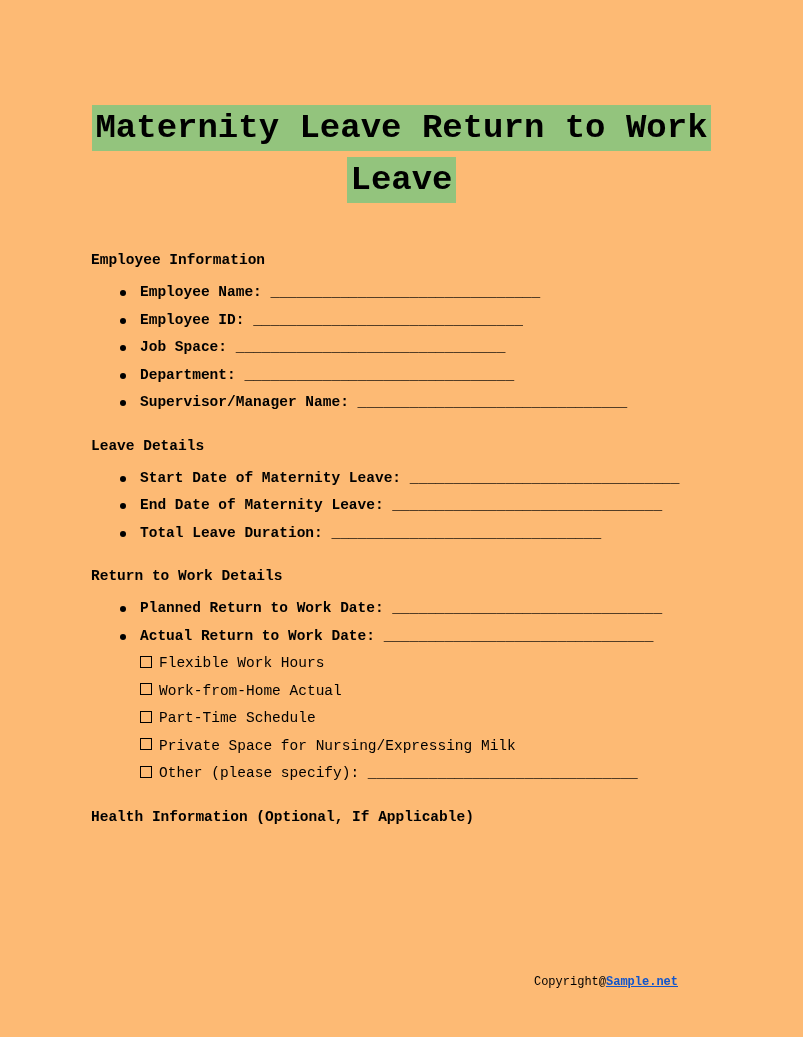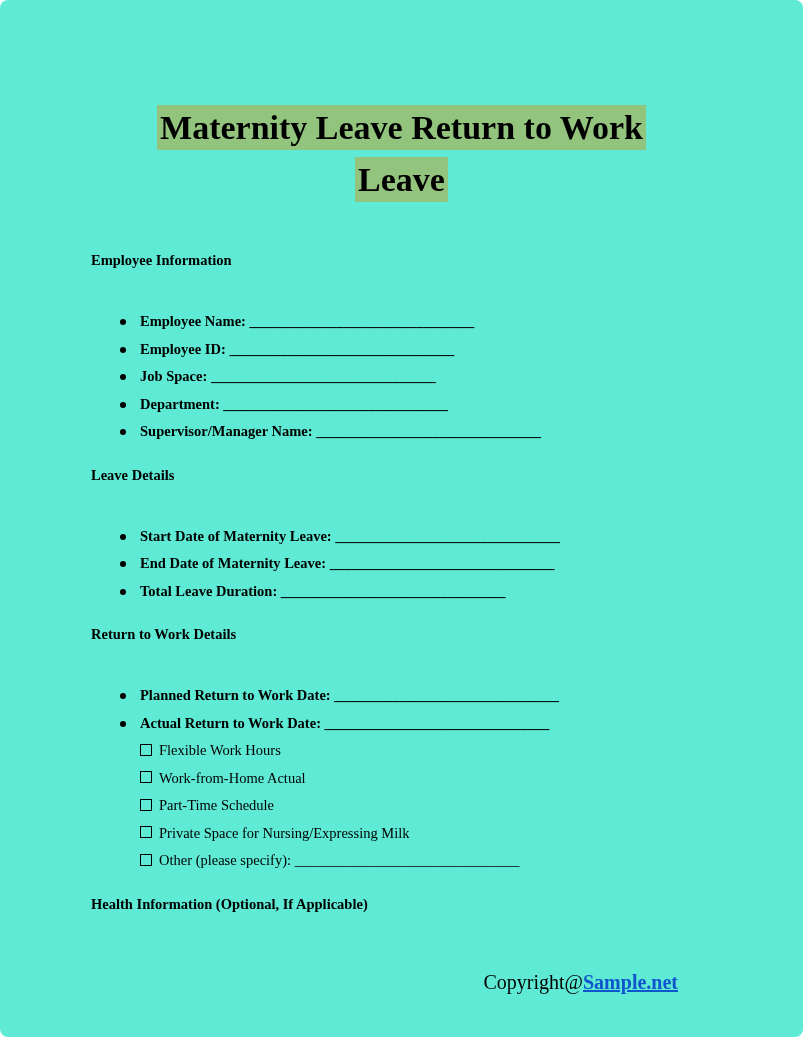--- a/index.html
+++ b/index.html
@@ -1,24 +1,23 @@
 <!DOCTYPE html>
 <html><head>
 <meta charset="utf-8">
 <style>
   html, body { margin: 0; padding: 0; background: #ffffff; }
   .page {
     position: relative;
     width: 803px;
     height: 1037px;
-    background: #5eead4;
-    font-family: Liberation Serif, serif;
+    background: #fdba74;
+    font-family: Liberation Mono, monospace;
     color: #000000;
     overflow: hidden;
-    border-radius: 8px;
   }
   .content { padding: 0 91px; }
 
   .doc-title {
     margin: 102px 0 0 0;
     text-align: center;
     font-size: 34px;
     font-weight: bold;
     line-height: 52px;
     white-space: nowrap;
@@ -35,21 +34,21 @@
     margin: 20px 0 0 0;
   }
   .sec.first { margin-top: 45px; }
   .sec.h2m { margin-top: 20px; }
 
   ul.blist, ul.clist {
     list-style: none;
     margin: 0;
     padding: 0;
   }
-  ul.blist { margin-top: 39px; }
+  ul.blist { margin-top: 10px; }
   ul.blist.m2 { }
   ul.clist { margin-top: 0; }
 
   li.bl, li.cl {
     position: relative;
     padding-left: 49px;
     font-size: 14.5px;
     line-height: 27.5px;
     white-space: nowrap;
   }
@@ -74,21 +73,21 @@
     margin-right: 7px;
     vertical-align: -0.5px;
   }
 
   .blank { font-weight: inherit; }
 
   .footer {
     position: absolute;
     top: 973px;
     right: 125px;
-    font-size: 20px;
+    font-size: 12px;
     line-height: 18px;
     white-space: nowrap;
   }
   .footer a.flink {
     color: #1155cc;
     font-weight: bold;
     text-decoration: underline;
     cursor: pointer;
   }
 </style>

